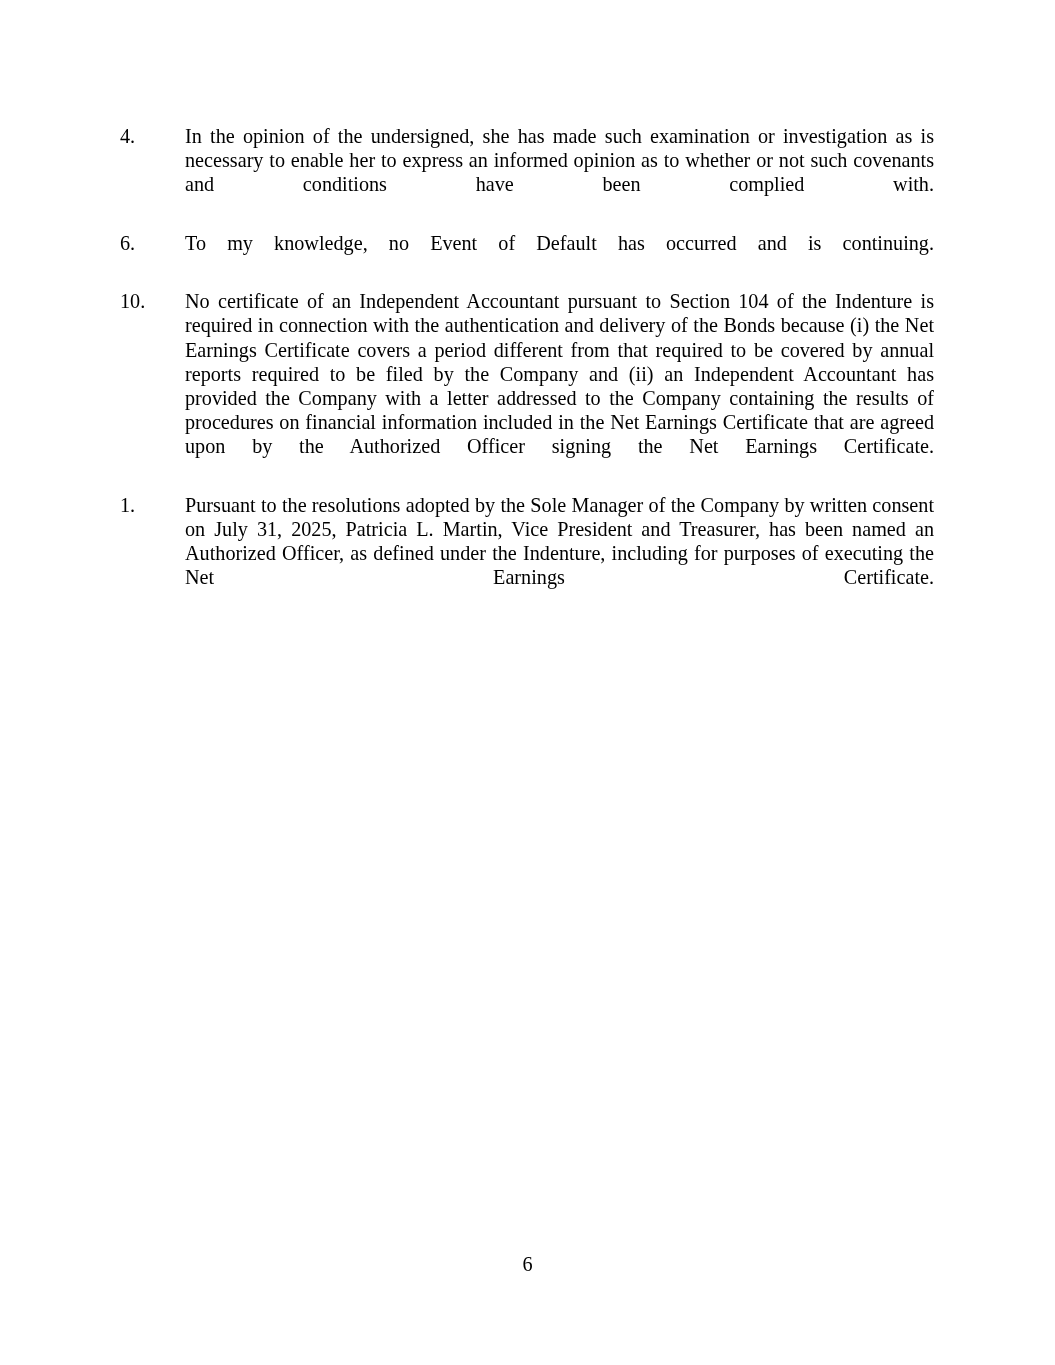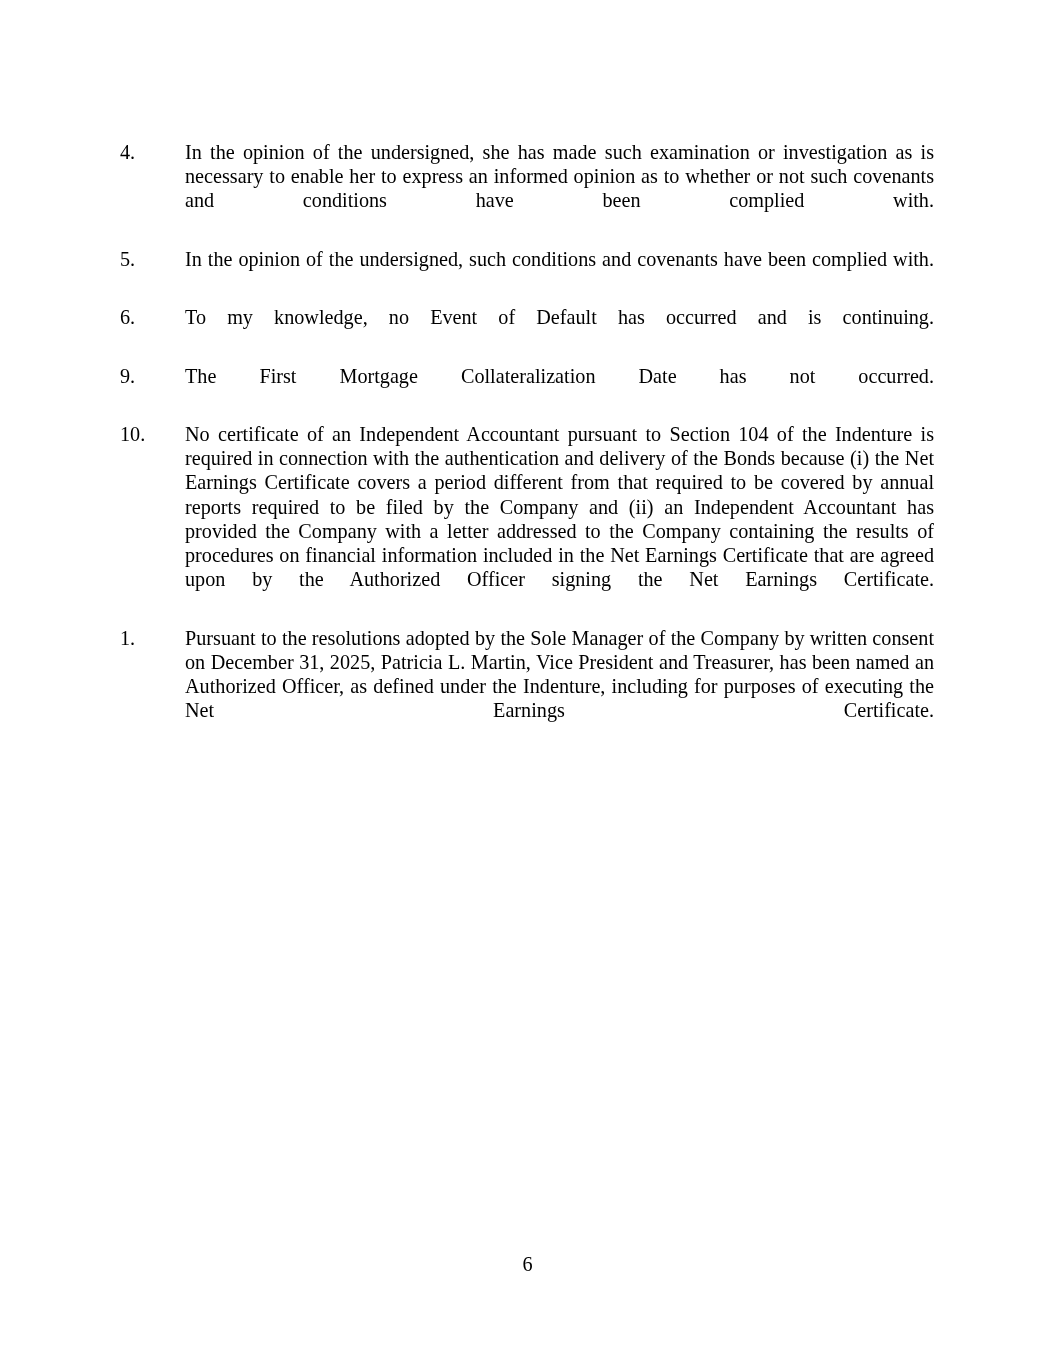--- a/index.html
+++ b/index.html
@@ -17,21 +17,21 @@
     width: 1055px;
     height: 1365px;
     margin: 0 auto;
     background: #ffffff;
     box-sizing: border-box;
     overflow: hidden;
   }
   .content {
     position: absolute;
     left: 120px;
-    top: 140px;
+    top: 124px;
     width: 814px;
   }
   .para {
     position: relative;
     font-size: 20.2px;
     line-height: 24.2px;
     text-align: justify;
     text-justify: inter-word;
     margin: 0 0 10px 0;
     padding-left: 65px;
@@ -64,29 +64,27 @@
 </style>
 </head>
 <body>
 
 <div class="page">
 
   <div class="content">
 
     <p class="para"><span class="num">4.</span><span>In the opinion of the undersigned, she has made such examination or investigation as is necessary to enable her to express an informed opinion as to whether or not such covenants and conditions have been complied with.</span></p>
 
-    <p class="para"><span class="num">5.</span><span>In the opinion of the undersigned, such conditions and covenants have been complied with.</span></p>
 
     <p class="para"><span class="num">6.</span><span>To my knowledge, no Event of Default has occurred and is continuing.</span></p>
 
 
 
-    <p class="para"><span class="num">9.</span><span>The First Mortgage Collateralization Date has not occurred.</span></p>
 
     <p class="para"><span class="num">10.</span><span>No certificate of an Independent Accountant pursuant to Section 104 of the Indenture is required in connection with the authentication and delivery of the Bonds because (i) the Net Earnings Certificate covers a period different from that required to be covered by annual reports required to be filed by the Company and (ii) an Independent Accountant has provided the Company with a letter addressed to the Company containing the results of procedures on financial information included in the Net Earnings Certificate that are agreed upon by the Authorized Officer signing the Net Earnings Certificate.</span></p>
 
-    <p class="para"><span class="num">1.</span><span>Pursuant to the resolutions adopted by the Sole Manager of the Company by written consent on December 31, 2025, Patricia L. Martin, Vice President and Treasurer, has been named an Authorized Officer, as defined under the Indenture, including for purposes of executing the Net Earnings Certificate.</span></p>
+    <p class="para"><span class="num">1.</span><span>Pursuant to the resolutions adopted by the Sole Manager of the Company by written consent on July 31, 2025, Patricia L. Martin, Vice President and Treasurer, has been named an Authorized Officer, as defined under the Indenture, including for purposes of executing the Net Earnings Certificate.</span></p>
 
   </div>
 
   <div class="footer">6</div>
 
 </div>
 
 </body></html>

